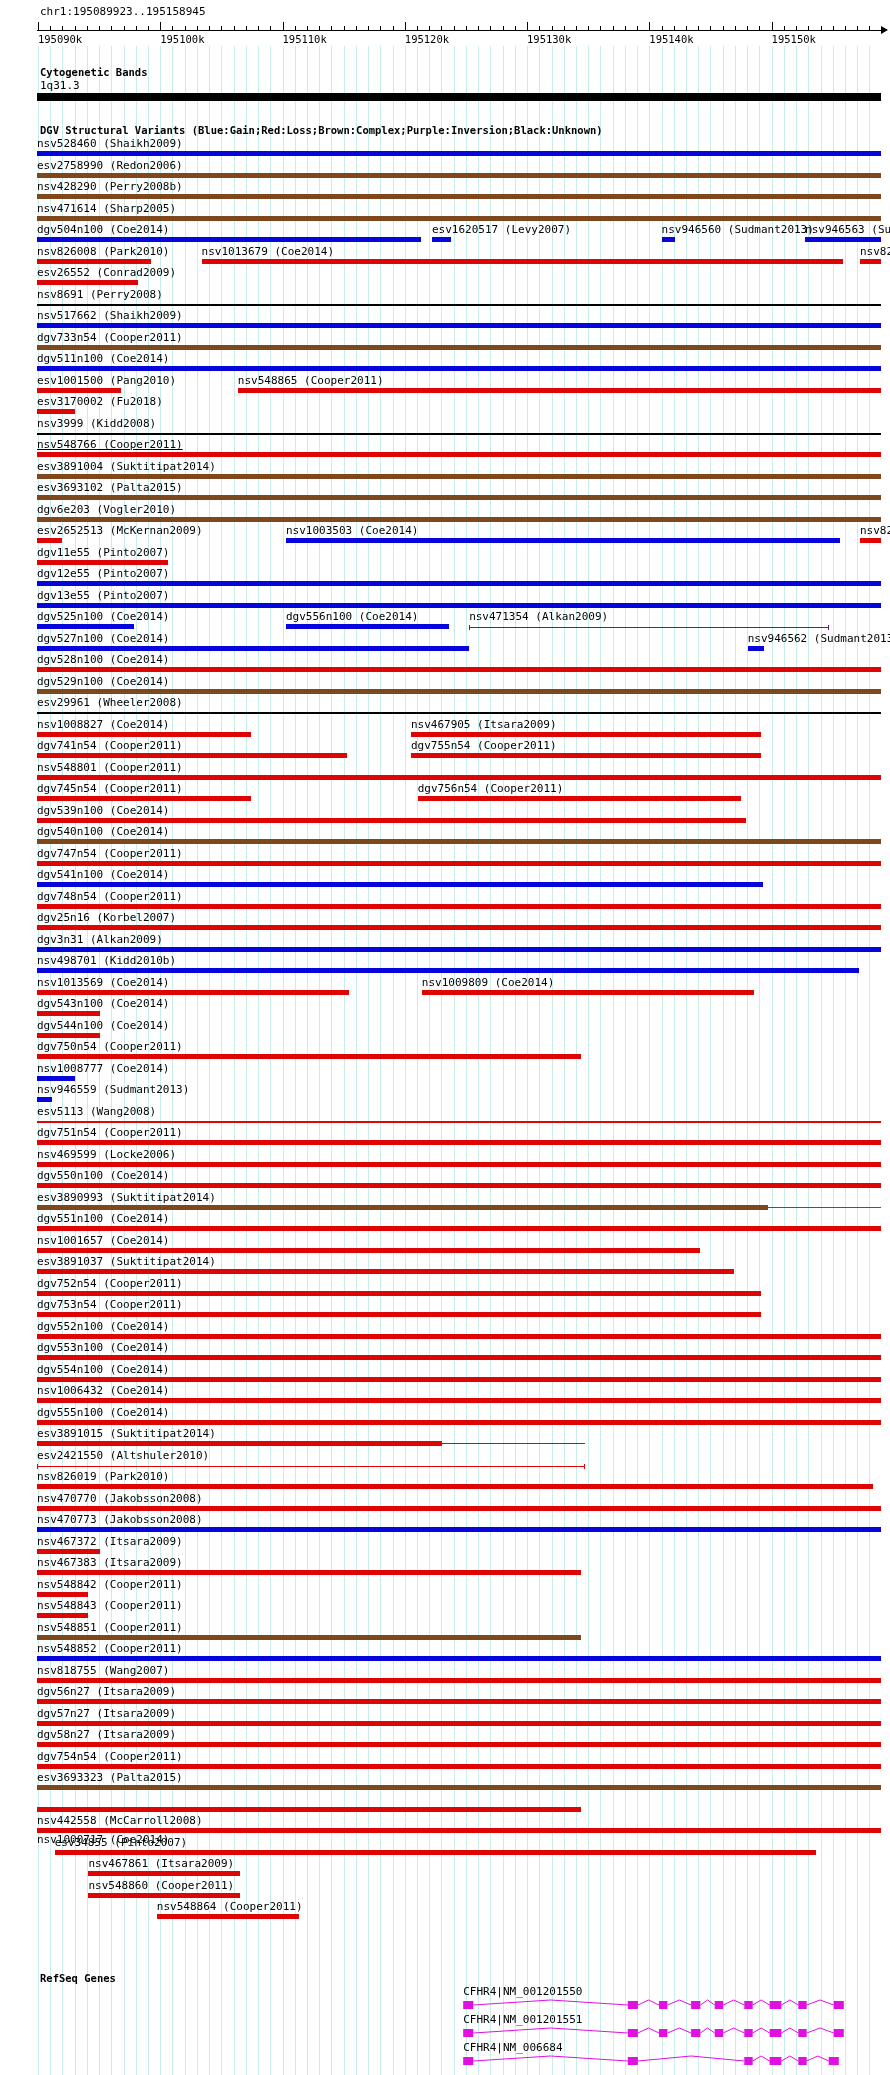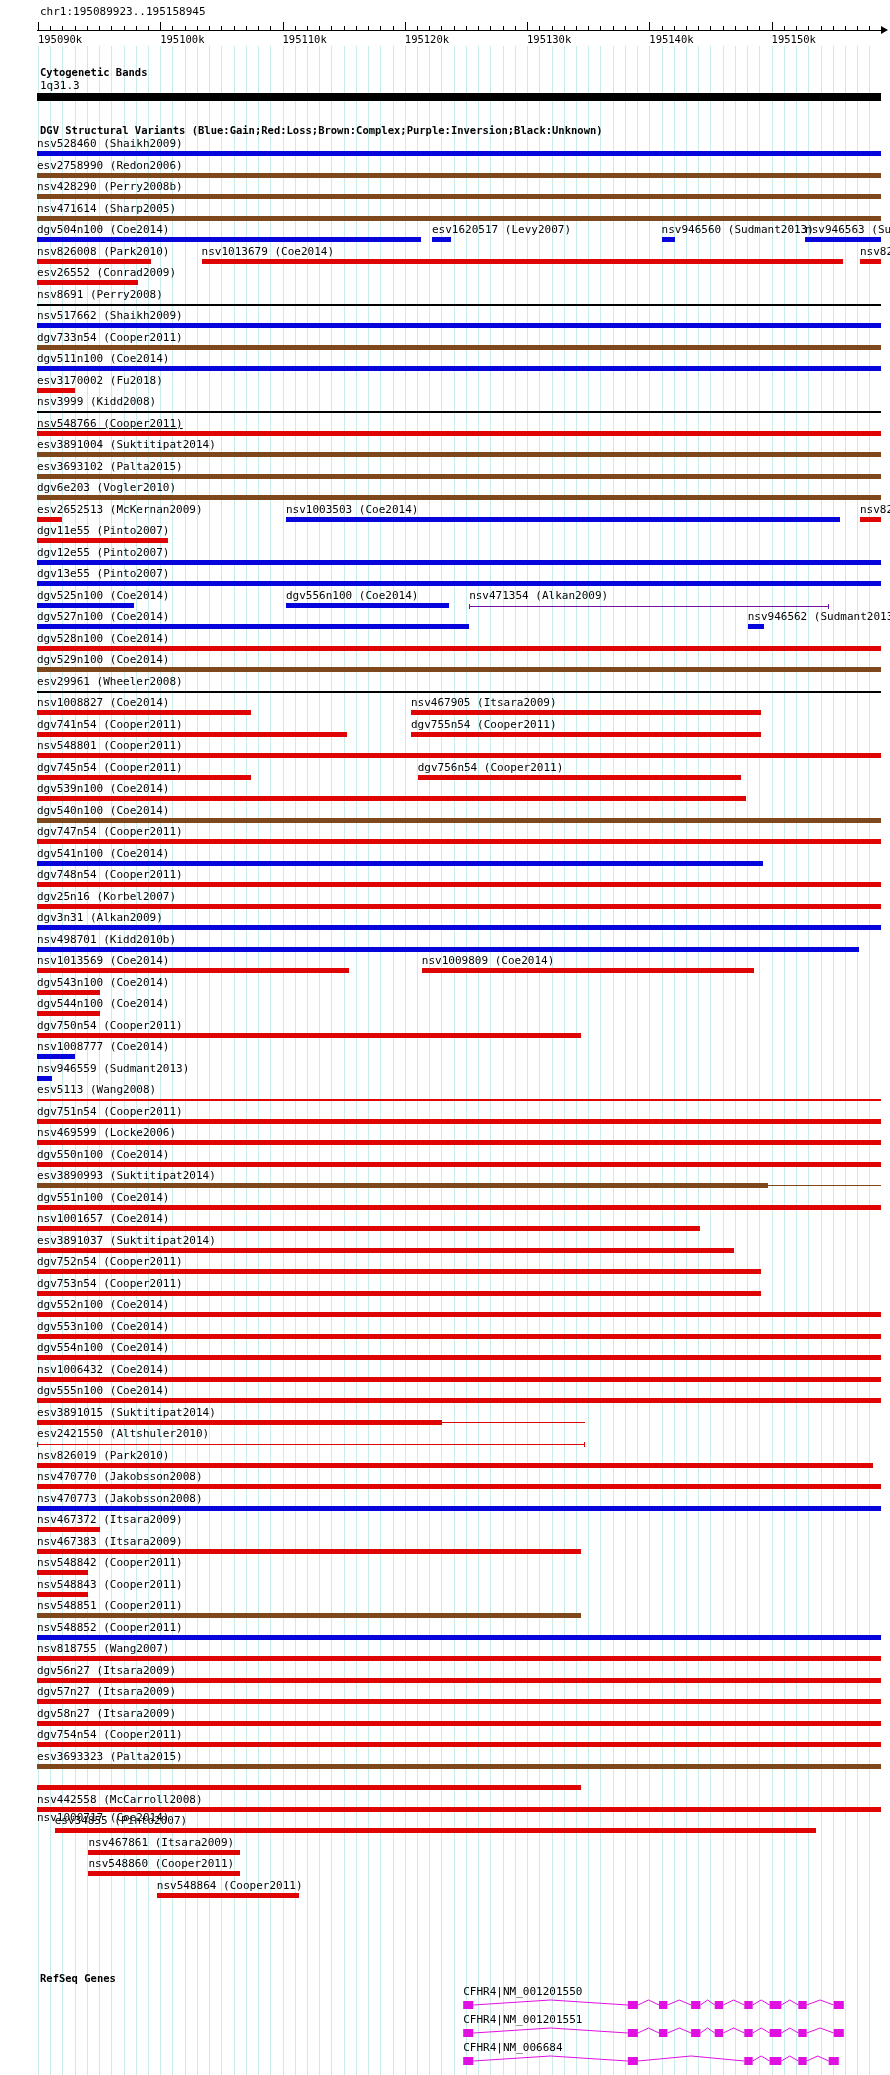--- a/index.html
+++ b/index.html
@@ -284,20 +284,28 @@
           </div>
         </div>
         <div class="vrow">
           <div class="vtrack">
             <span class="flabel" style="left: 0%; text-align: center;">dgv511n100 (Coe2014)</span>
             <div class="fbar g-bar c-blue" style="left: 0%; width: 100%;"></div>
           </div>
         </div>
         <div class="vrow">
           <div class="vtrack">
+            <span class="flabel" style="left: 0%;">esv1001500 (Pang2010)</span>
+            <div class="fbar g-bar c-red" style="left: 0%; width: 10%;"></div>
+            <span class="flabel" style="left: 23.8%;">nsv548865 (Cooper2011)</span>
+            <div class="fbar g-bar c-red" style="left: 23.8%; width: 76.2%;"></div>
+          </div>
+        </div>
+        <div class="vrow">
+          <div class="vtrack">
             <span class="flabel" style="left: 0%;">esv3170002 (Fu2018)</span>
             <div class="fbar g-bar c-red" style="left: 0%; width: 4.5%;"></div>
           </div>
         </div>
         <div class="vrow">
           <div class="vtrack">
             <span class="flabel" style="left: 0%;">nsv3999 (Kidd2008)</span>
             <div class="fbar g-thin c-black" style="left: 0%; width: 100%;"></div>
           </div>
         </div>

